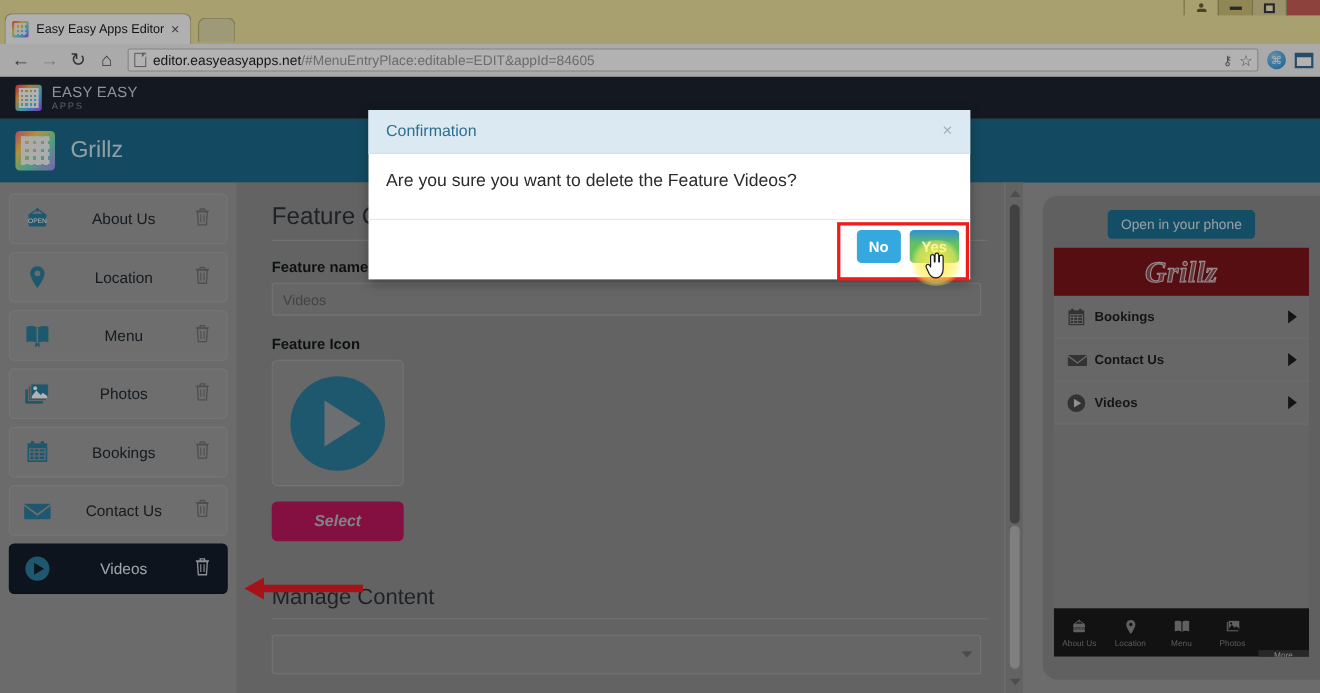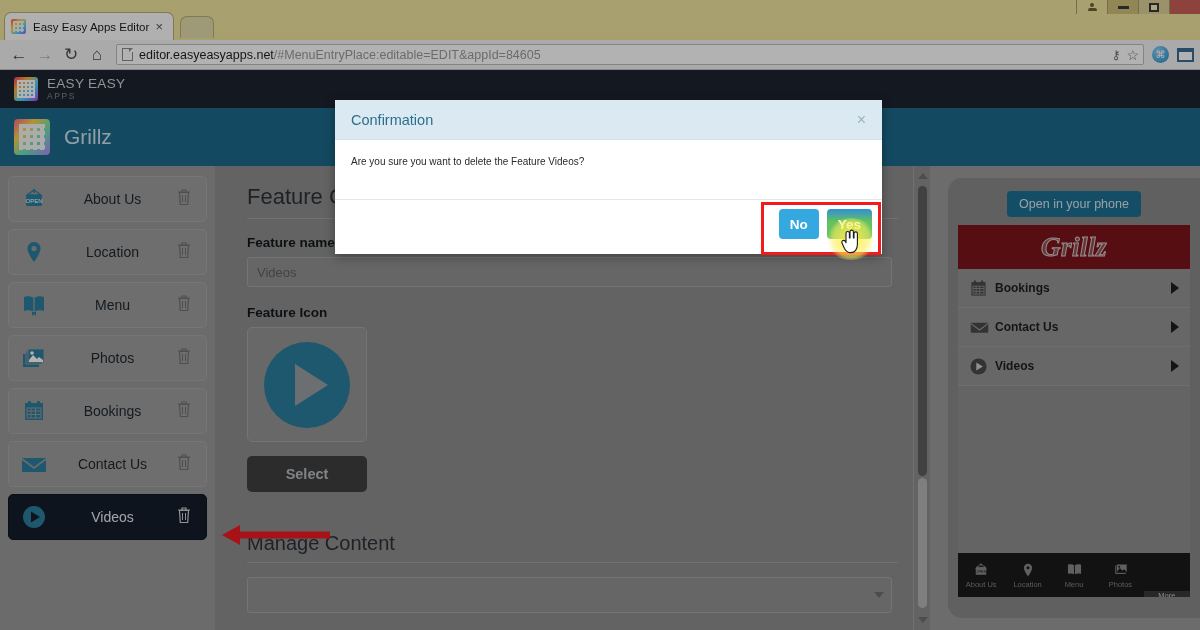--- a/index.html
+++ b/index.html
@@ -210,23 +210,23 @@
   .play-big {
     width: 86px; height: 86px; border-radius: 50%; background: #2b7e9e;
     display: flex; align-items: center; justify-content: center;
   }
   .play-big::after {
     content:""; width:0; height:0; margin-left:9px;
     border-style: solid; border-width: 21px 0 21px 33px;
     border-color: transparent transparent transparent #9aa0a2;
   }
   .btn-select {
-    width: 120px; height: 36px; background: #404040; border-radius: 5px;
+    width: 120px; height: 36px; background: #be185d; border-radius: 5px;
     color: #b9bdc0; font-size: 14.5px; font-weight: bold;
-    display: flex; align-items: center; justify-content: center; cursor: pointer;
+    display: flex; align-items: center; justify-content: center; cursor: pointer; font-style: italic;
   }
   .h2 {
     font-size: 20px; color: #2b3238; font-weight: normal; margin-top: 40px;
     padding-bottom: 7px; border-bottom: 1px solid #a3a3a3;
   }
   .content-box {
     width: 645px; height: 36px; border: 1px solid #a6a6a6; border-radius: 3px;
     background: #939393; margin-top: 14px; position: relative;
   }
   .content-box::after {
@@ -303,21 +303,21 @@
   .modal {
     position: absolute; left: 335px; top: 100px; width: 547px; height: 154px;
     background: #fff; box-shadow: 0 3px 10px rgba(0,0,0,.35);
   }
   .modal-head {
     height: 40px; background: #dbeaf2; border-bottom: 1px solid #cfe1ea;
     display: flex; align-items: center; padding: 0 16px;
   }
   .modal-title { font-size: 14.5px; color: #2d6e8e; flex: 1; }
   .modal-x { font-size: 16px; color: #9bb3be; cursor: pointer; }
-  .modal-body { padding: 16px; font-size: 10px; color: #2b2b2b; height: 59px; }
+  .modal-body { padding: 16px; font-size: 16px; color: #2b2b2b; height: 59px; }
   .modal-foot {
     height: 50px; border-top: 1px solid #e6e6e6; position: relative;
   }
   .highlight-box {
     position: absolute; left: 761px; top: 202px; width: 120px; height: 53px;
     border: 3px solid #f21a1a; background: transparent; pointer-events: none;
   }
   .btn-row { position: absolute; right: 10px; top: 9px; display: flex; gap: 8px; align-items: center; }
   .btn {
     min-width: 40px; height: 30px; border-radius: 4px; padding: 0 11px;

